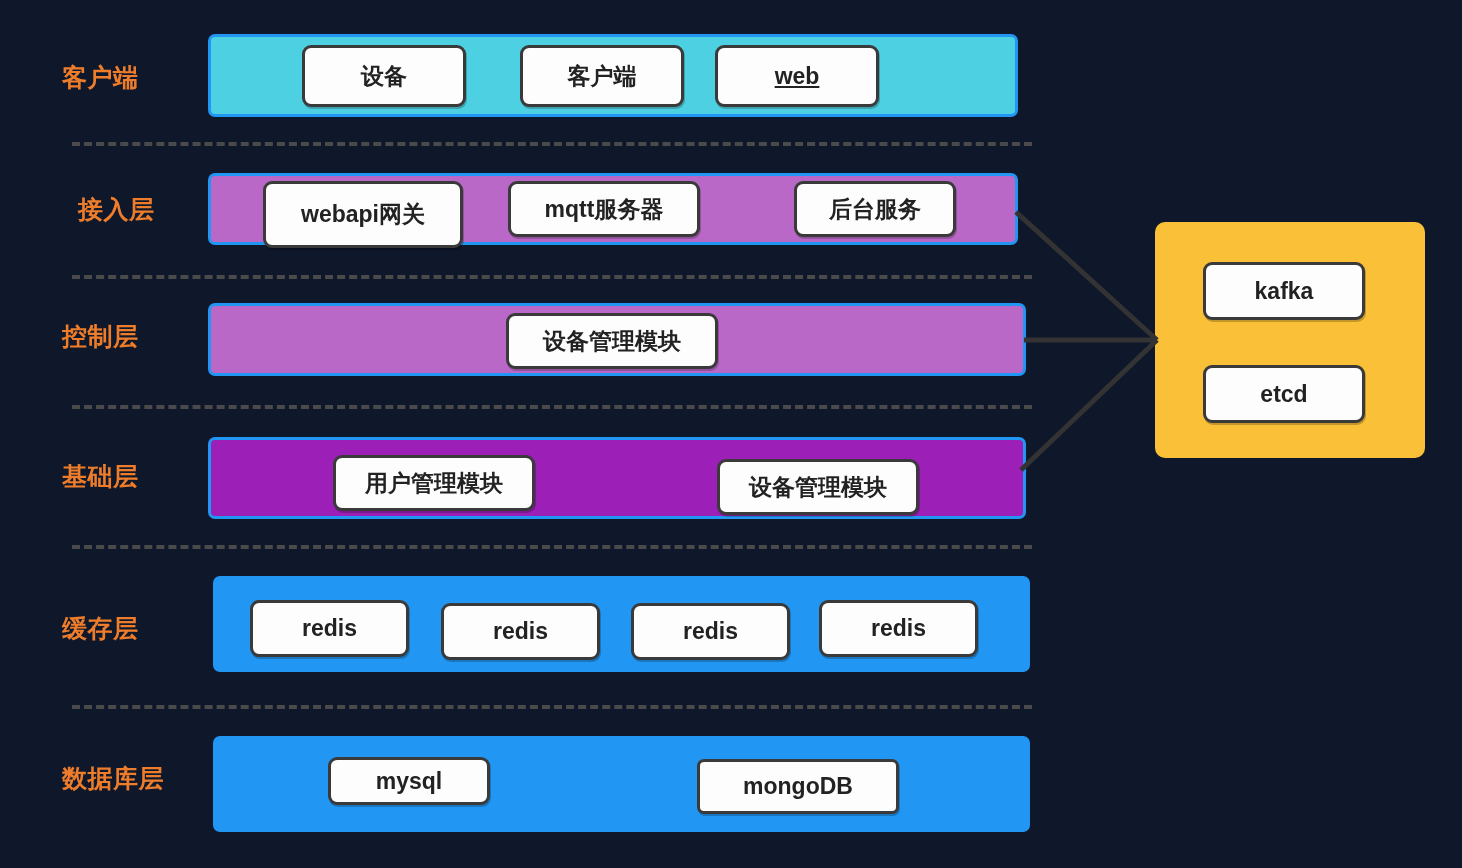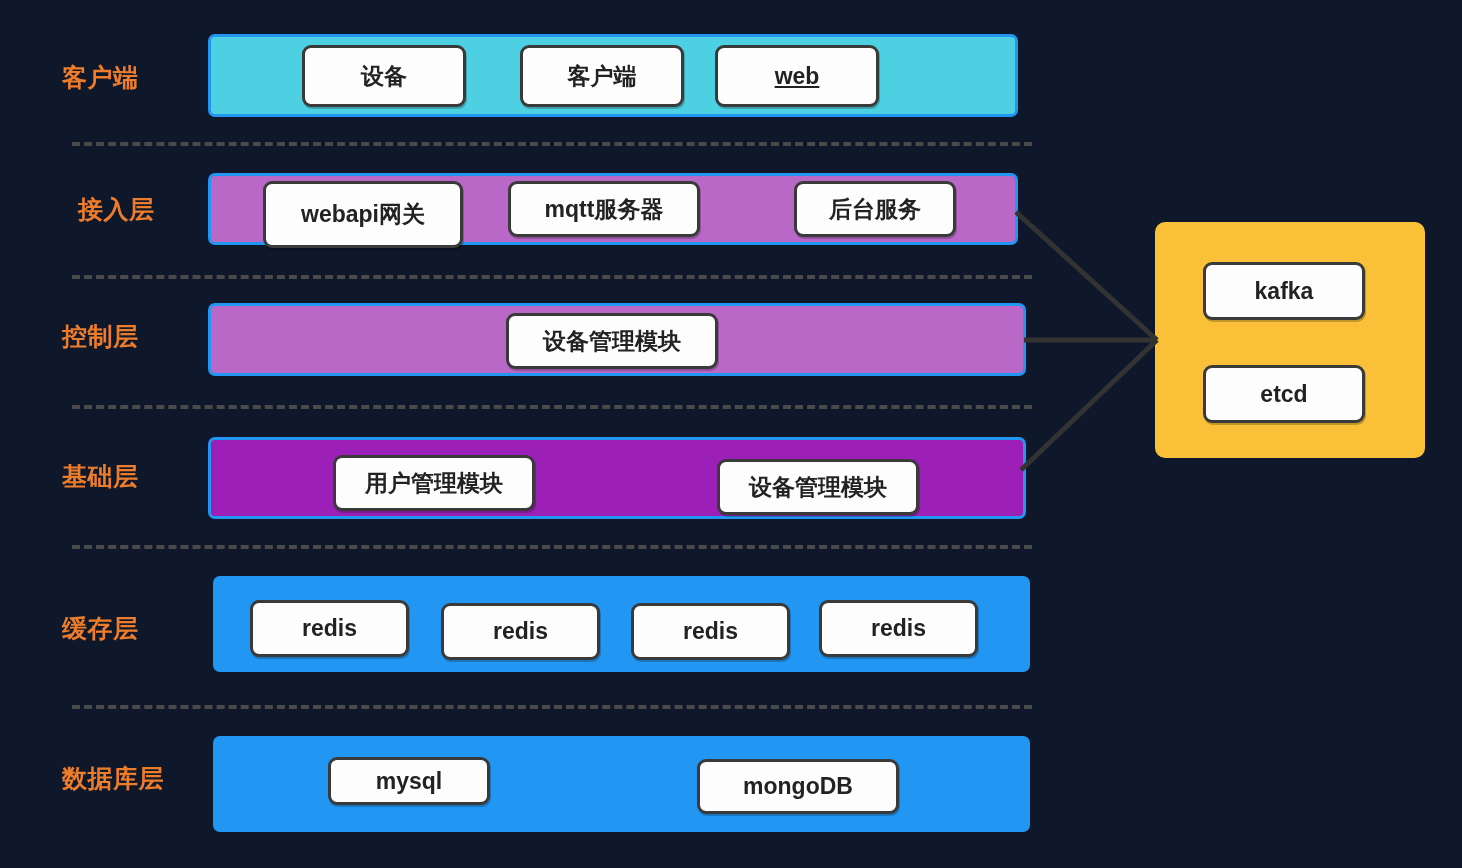--- a/index.html
+++ b/index.html
@@ -111,21 +111,21 @@
   <div class="node" style="left:250px; top:600px; width:159px; height:57px;">redis</div>
   <div class="node" style="left:441px; top:603px; width:159px; height:57px;">redis</div>
   <div class="node" style="left:631px; top:603px; width:159px; height:57px;">redis</div>
   <div class="node" style="left:819px; top:600px; width:159px; height:57px;">redis</div>
 
   <div class="separator" style="left:72px; top:705px; width:960px;"></div>
 
   <div class="layer-label" style="left:62px; top:766px;">数据库层</div>
   <div class="band" style="left:213px; top:736px; width:817px; height:96px; background:#2196F3;"></div>
   <div class="node" style="left:328px; top:757px; width:162px; height:48px;">mysql</div>
-  <div class="node" style="left:697px; top:759px; width:202px; height:55px;">mongoDB</div>
+  <div class="node" style="left:697px; top:759px; width:202px; height:55px;border-radius:7px;">mongoDB</div>
 
   <div class="panel" style="left:1155px; top:222px; width:270px; height:236px; background:#FAC037;"></div>
   <div class="node" style="left:1203px; top:262px; width:162px; height:58px;">kafka</div>
   <div class="node" style="left:1203px; top:365px; width:162px; height:58px;">etcd</div>
 
   <svg id="connectors" viewBox="0 0 1462 868" xmlns="http://www.w3.org/2000/svg">
     <g stroke="#333333" stroke-width="5" fill="none" stroke-linecap="butt">
 
       <line x1="1016" y1="212" x2="1157" y2="340"></line>
 

